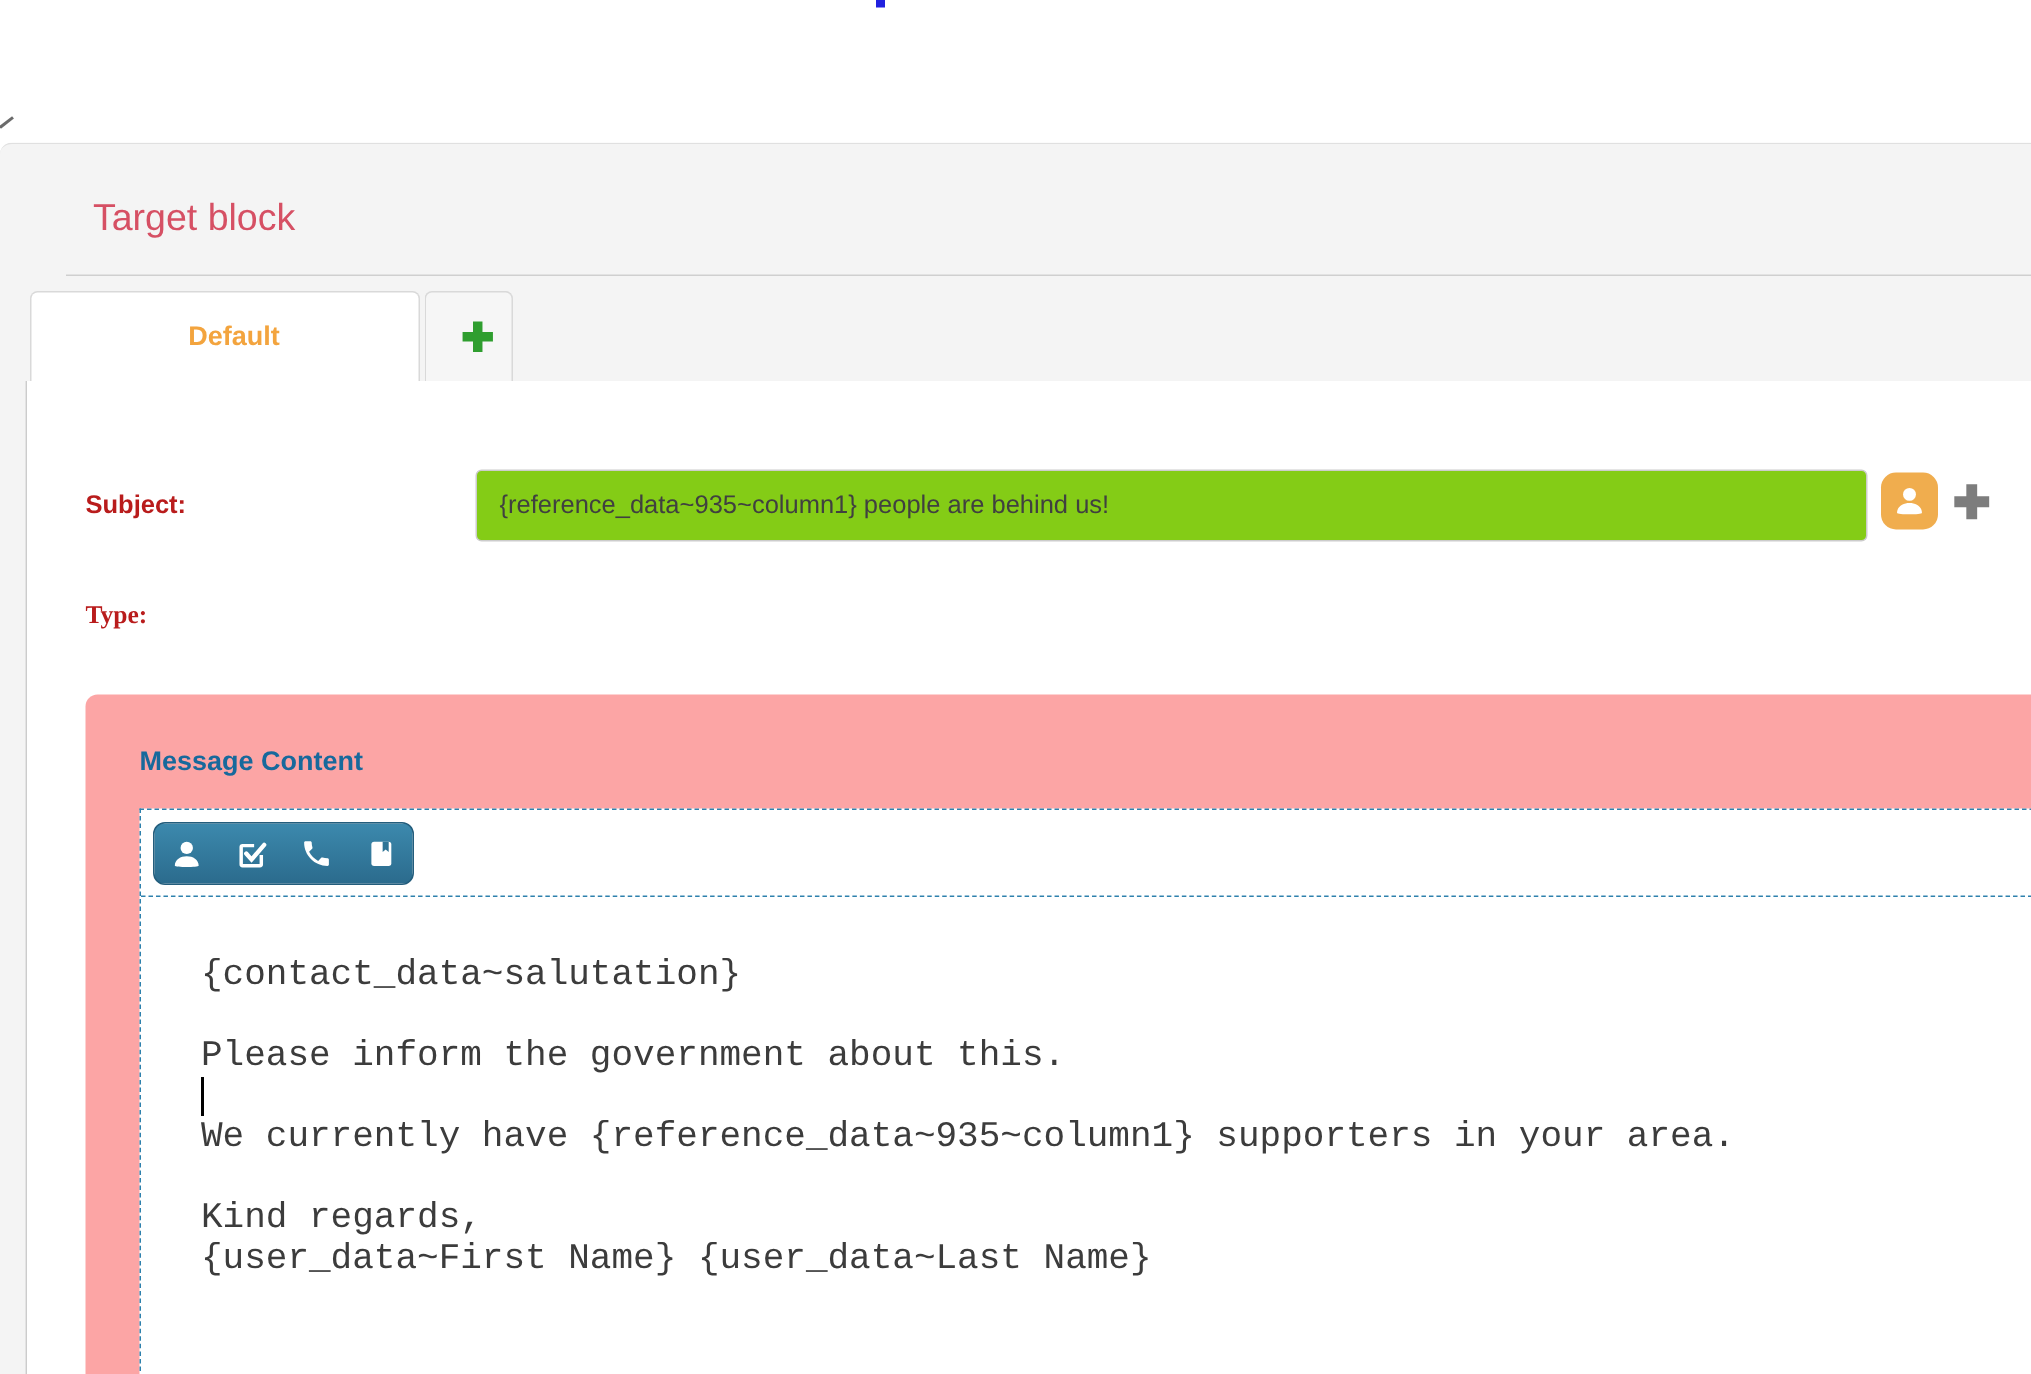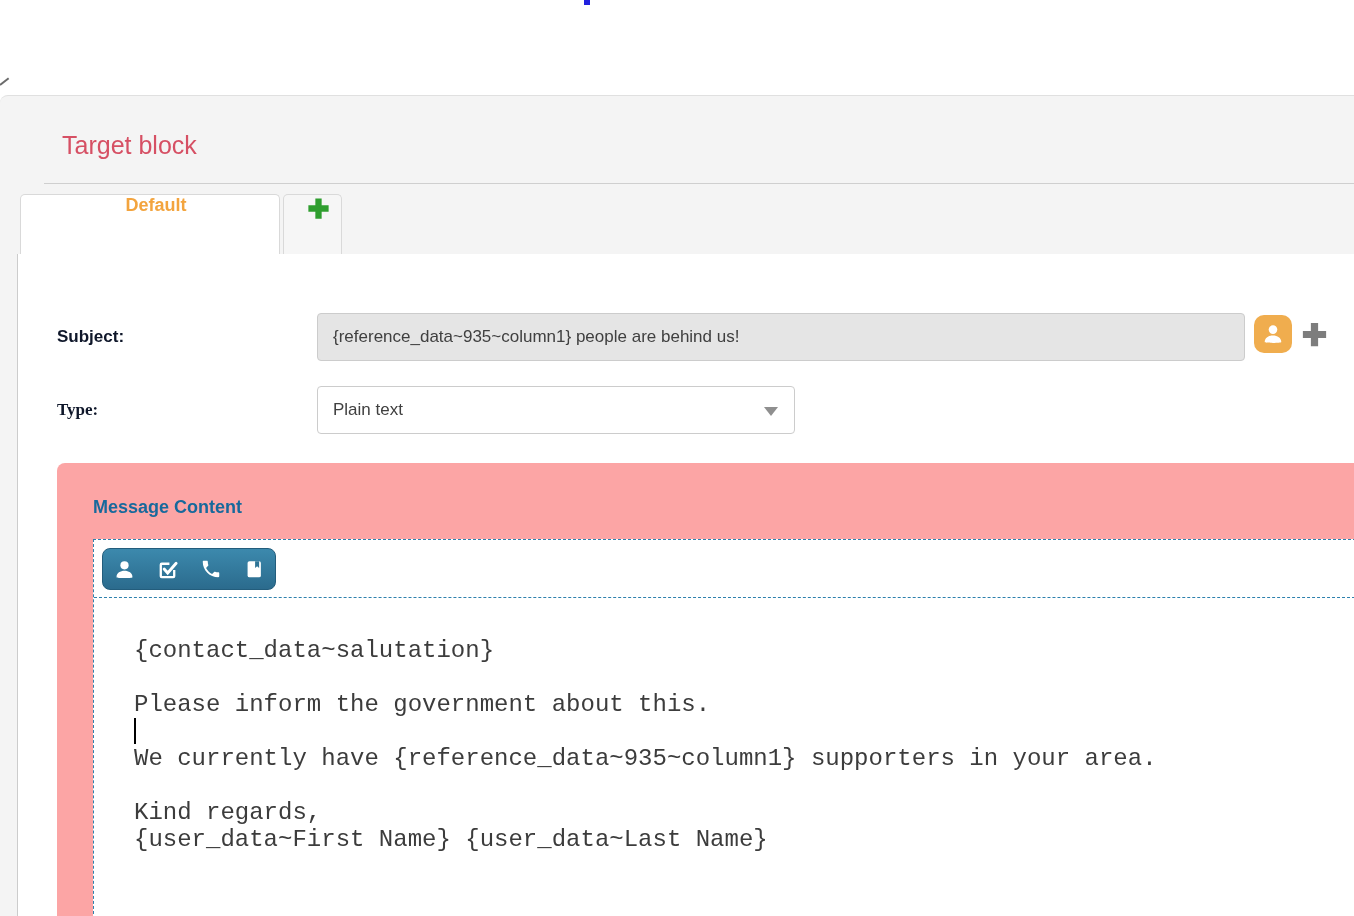--- a/index.html
+++ b/index.html
@@ -12,38 +12,38 @@
 
   
   .panel{position:absolute;left:0;top:95px;width:1354px;height:821px;background:#f4f4f4;
     border-top:1px solid #e0e0e0;border-top-left-radius:8px;}
   .panel-header{position:absolute;left:0;top:16px;right:0;height:72px;border-bottom:1px solid #cfcfcf;margin-left:44px;}
   .panel-title{position:absolute;left:18px;top:19px;margin:0;font-size:25px;font-weight:normal;
     color:#d65064;letter-spacing:0;}
 
   
   .tab-row{position:absolute;left:0;top:72px;right:0;height:86px;}
-  .tab{position:absolute;top:26px;height:60px;display:flex;align-items:flex-start;justify-content:center;
+  .tab{position:absolute;top:26px;height:60px;display:flex;align-items:center;justify-content:center;
     border:1px solid #d9d9d9;border-bottom:none;border-radius:5px 5px 0 0;padding-left:12px;}
   .tab-default{left:20px;width:260px;background:#fff;}
   .tab-default span{font-size:18px;font-weight:bold;color:#f3a43e;}
   .tab-add{left:283px;width:59px;background:#f6f6f6;}
 
   
   .sheet{position:absolute;left:17px;top:158px;width:1337px;height:663px;background:#fff;
     border-left:1px solid #ccc;}
 
   .form-label{position:absolute;left:39px;height:48px;line-height:48px;font-size:17px;
-    font-weight:bold;color:#0f172a;}
+    font-weight:bold;color:#b91c1c;}
   .lbl-subject{top:59px;}
   .lbl-type{top:132px;font-family:Liberation Serif, serif;}
 
   .subject-input{position:absolute;left:299px;top:59px;width:928px;height:48px;
     border:1px solid #ccc;border-radius:4px;padding:0 15px;font-size:17px;color:#404040;
-    font-family:"Liberation Sans",sans-serif;background:#e5e5e5;outline:none;}
+    font-family:"Liberation Sans",sans-serif;background:#84cc16;outline:none;}
 
   .user-btn{position:absolute;left:1236px;top:61px;width:38px;height:38px;background:#f0ad4e;
     border:none;border-radius:10px;display:flex;align-items:center;justify-content:center;
     cursor:pointer;padding:0;}
   .plus-btn{position:absolute;left:1279px;top:63px;width:34px;height:34px;background:transparent;
     border:none;display:flex;align-items:center;justify-content:center;cursor:pointer;padding:0;}
 
   .type-select{position:absolute;left:299px;top:132px;width:478px;height:48px;border:1px solid #ccc;
     border-radius:4px;background:#fff;display:flex;align-items:center;padding:0 15px;
     font-size:17px;color:#404040;cursor:pointer;}
@@ -111,24 +111,20 @@
 
     <button class="plus-btn">
       <span style="display:flex;">
         <svg width="31" height="31" viewBox="0 0 24 24">
           <path fill="#7d7d7d" d="M9.2 3h5.6v6.2H21v5.6h-6.2V21H9.2v-6.2H3V9.2h6.2z"></path>
         </svg>
       </span>
     </button>
 
     <div class="form-label lbl-type">Type:</div>
-    <div class="type-select">
-      <span>Plain text</span>
-      <span class="select-caret"></span>
-    </div>
 
     <div class="msg-panel">
       <div class="msg-title">Message Content</div>
 
       <div class="editor">
 
         <div class="ed-toolbar">
           <div class="tb-group">
 
             <button class="tb-btn">

